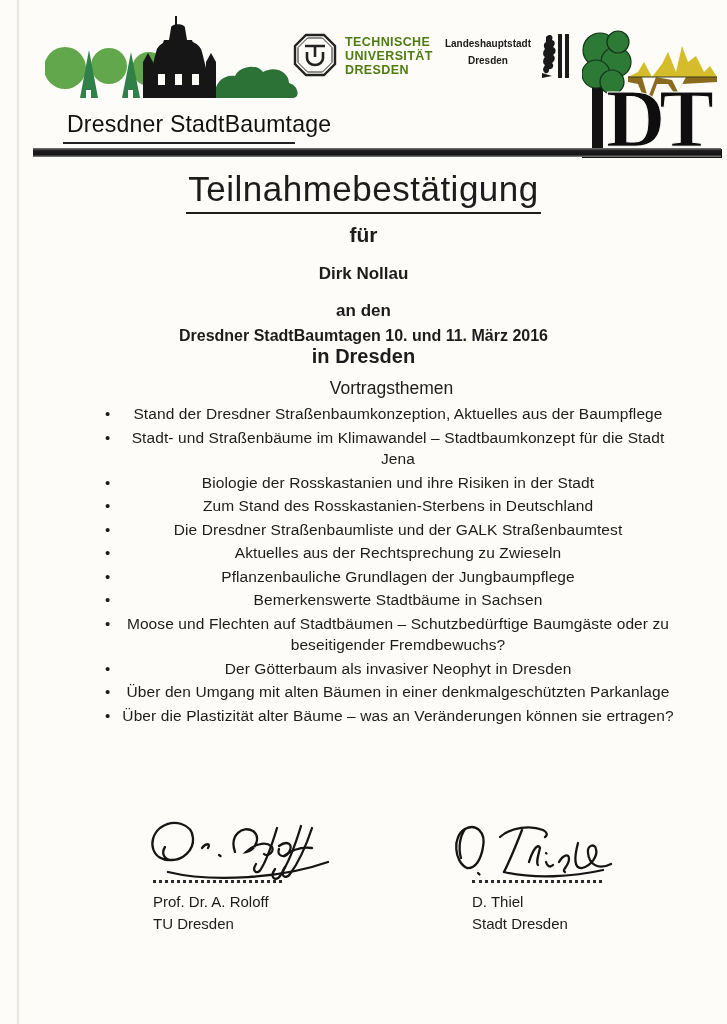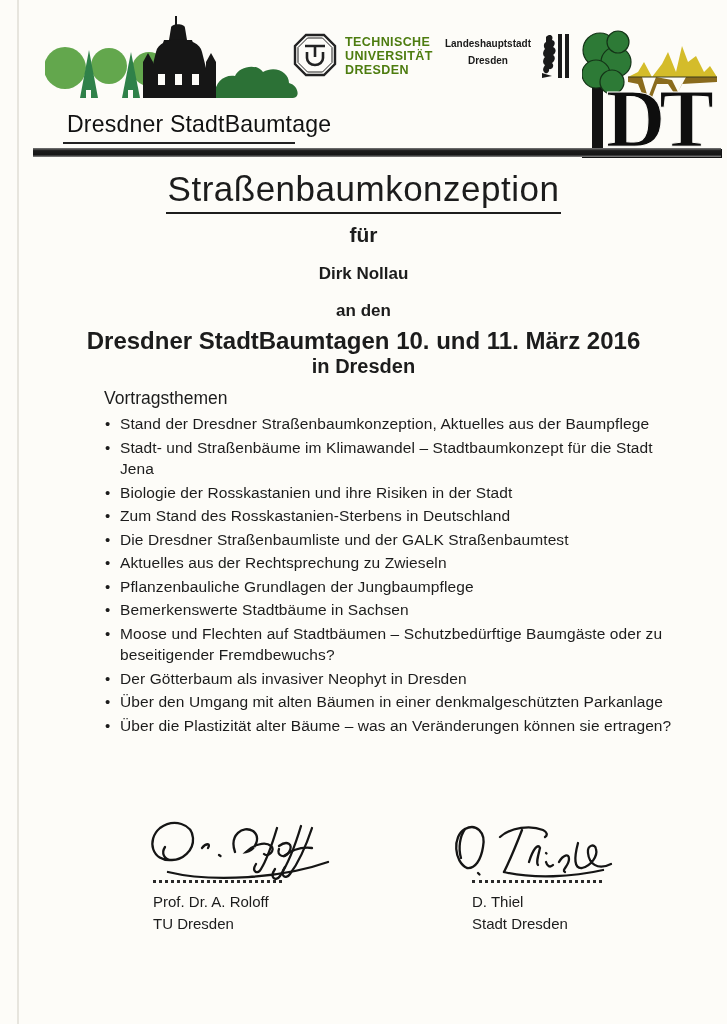--- a/index.html
+++ b/index.html
@@ -27,24 +27,24 @@
   .rule-bar { position:absolute; left:33px; top:148px; width:688px; height:9px;
               background:linear-gradient(180deg,#7a7a7a 0%,#1c1c1c 30%,#161616 75%,#8a8a8a 100%); }
 
   
   .content { position:absolute; top:160px; left:0; right:0; text-align:center; }
   .doc-title { display:inline-block; margin-top:9px; font-size:35px; letter-spacing:.5px;
                border-bottom:2.5px solid #1d1d1d; padding:0 2px 3px 2px; }
   .line-fuer { margin-top:9px;  font-size:21px; font-weight:bold; }
   .line-name { margin-top:17px; font-size:17px; font-weight:bold; }
   .line-anden{ margin-top:17px; font-size:17px; font-weight:bold; }
-  .line-event{ margin-top:6px;  font-size:24px; font-weight:bold; }
+  .line-event{ margin-top:6px;  font-size:16px; font-weight:bold; }
   .line-ort  {  font-size:20px; font-weight:bold; }
 
-  .topics { text-align:left; margin:10px 0 0 104px; width:575px; }
+  .topics { text-align:center; margin:10px 0 0 104px; width:575px; }
   .topics-heading { font-size:17.5px; margin-bottom:4px; }
   .topic-list { list-style:none; width:572px; }
   .topic-list li { position:relative; padding-left:16px; font-size:15.5px; line-height:21.5px;
                    margin-bottom:2px; letter-spacing:.1px; }
   .topic-list li::before { content:"•"; position:absolute; left:1px; top:0; font-size:15px; }
   .topic-list li.excursion { margin-top:16px; }
   .sig-svg-left  { position:absolute; left:138px; top:816px; width:196px; height:74px; }
   .sig-svg-right { position:absolute; left:445px; top:818px; width:170px; height:68px; }
   .dotted-left  { position:absolute; left:153px; top:880px; width:129px; border-bottom:3px dotted #2a2a2a; }
   .dotted-right { position:absolute; left:472px; top:880px; width:130px; border-bottom:3px dotted #2a2a2a; }
@@ -132,21 +132,21 @@
       <circle cx="30" cy="60" r="12"></circle>
       <circle cx="36" cy="20" r="11"></circle>
     </g>
     <text x="24" y="124" font-family="'Liberation Serif','DejaVu Serif',serif" font-size="82" font-weight="bold" letter-spacing="-6" fill="#0e0e0e" stroke="#fdfcf8" stroke-width="1">DT</text>
     <rect x="0" y="127" width="140" height="9" fill="#131313"></rect>
   </svg>
 
   <div class="rule-bar"></div>
 
   <div class="content">
-    <div><span class="doc-title">Straßenbaumkonzeption</span></div>
+    <div><span class="doc-title">Teilnahmebestätigung</span></div>
     <div class="line-fuer">für</div>
     <div class="line-name">Dirk Nollau</div>
     <div class="line-anden">an den</div>
     <div class="line-event">Dresdner StadtBaumtagen 10. und 11. März 2016</div>
     <div class="line-ort">in Dresden</div>
 
     <div class="topics">
       <div class="topics-heading">Vortragsthemen</div>
       <ul class="topic-list">
         <li>Stand der Dresdner Straßenbaumkonzeption, Aktuelles aus der Baumpflege</li>

